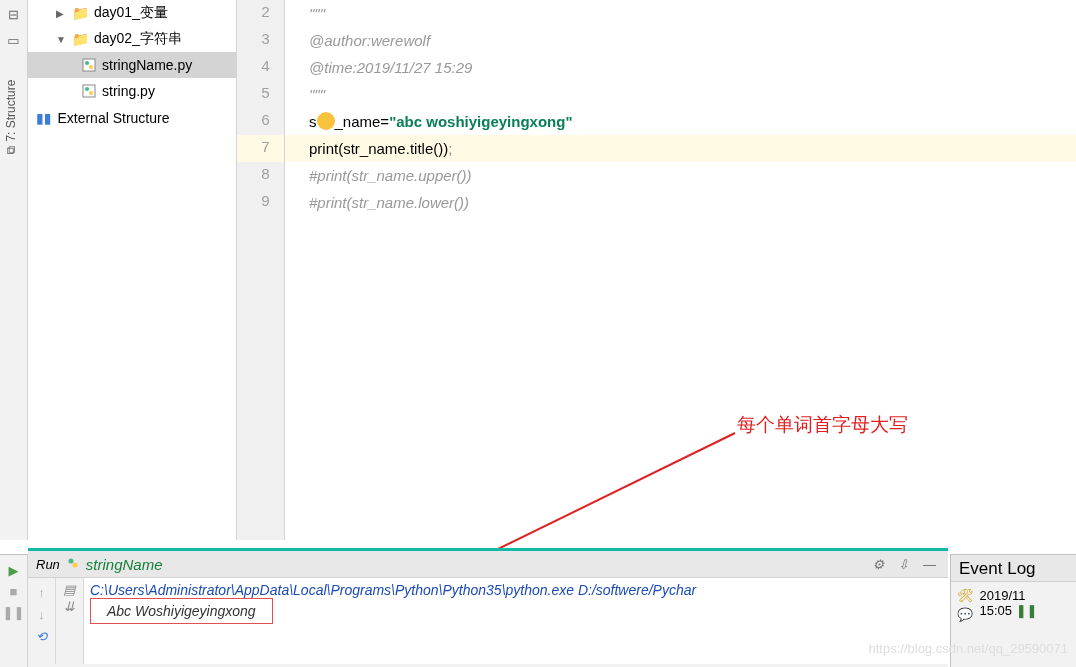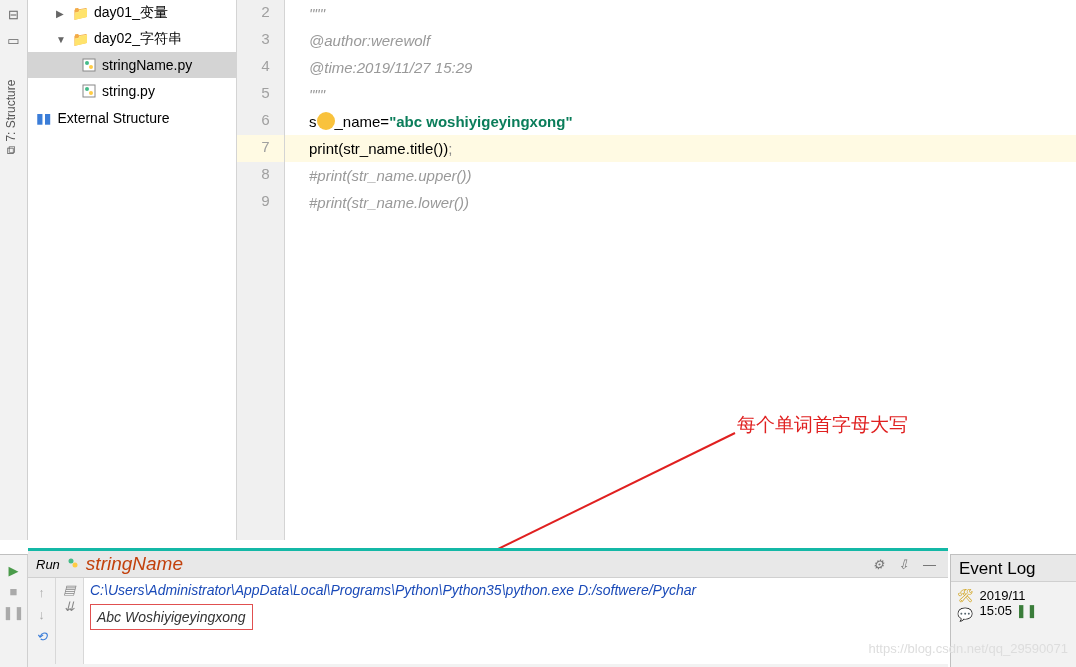--- a/index.html
+++ b/index.html
@@ -22,30 +22,30 @@
 .editor { position:absolute; left:285px; top:0; right:0; height:540px; background:#fff; font-family:"Courier New",monospace; font-size:15px; }
 .code-line { height:27px; line-height:27px; padding-left:24px; white-space:pre; }
 .code-line.hl { background:#fffae3; }
 .c-comment { color:#999; font-style:italic; }
 .c-str { color:#0a7d5a; font-weight:bold; }
 .c-fn { color:#000; }
 .c-op { color:#888; }
 .emoji { display:inline-block; width:18px; height:18px; background:#f9c23c; border-radius:50%; vertical-align:middle; position:relative; top:-2px; }
 .run-panel { position:absolute; left:28px; bottom:0; width:920px; height:119px; border-top:3px solid #14b8a6; background:#f2f2f2;font-style:italic; }
 .run-header { height:27px; display:flex; align-items:center; padding:0 8px; gap:6px; background:#e8e8e8; border-bottom:1px solid #d0d0d0; }
-.run-header .title { font-size:19px; color:#c2410c; }
+.run-header .title { font-size:15px; color:#15803d; }
 .run-header .spacer { flex:1; }
 .run-header .hicon { color:#777; cursor:pointer; padding:0 4px; }
 .run-body { display:flex; height:86px; }
 .run-controls { width:28px; background:#f2f2f2; border-right:1px solid #d8d8d8; display:flex; flex-direction:column; align-items:center; padding-top:4px; gap:2px; }
 .run-controls .rc { width:20px; height:20px; display:flex; align-items:center; justify-content:center; cursor:pointer; }
 .run-subcol { width:28px; background:#f2f2f2; border-right:1px solid #d8d8d8; display:flex; flex-direction:column; align-items:center; padding-top:4px; gap:2px; }
 .console { flex:1; background:#fff; font-family:"Courier New",monospace; font-size:14px; padding:4px 6px; position:relative; }
 .console .cmd { color:#1a4ab8; }
-.console .out-box { border:1px solid #e05050; padding:4px 6px; margin-top:6px; display:inline-block; color:#333; }
+.console .out-box { border:1px solid #e05050; padding:4px 16px; display:inline-block; color:#333; }
 .event-log { position:absolute; right:0; bottom:0; width:126px; height:113px; border-top:1px solid #c0c0c0; border-left:1px solid #c0c0c0; background:#f2f2f2; }
 .event-log .hdr { height:27px; line-height:27px; padding:0 8px; background:#e8e8e8; border-bottom:1px solid #d0d0d0; font-size:17px; }
 .event-log .body { padding:6px; font-size:13px; display:flex; gap:6px; }
 .event-log .ico-col { display:flex; flex-direction:column; gap:4px; }
 .event-log .pause { color:#3a7d3a; }
 .annotation { position:absolute; left:737px; top:412px; color:#e02020; font-size:19px; }
 .arrow-svg { position:absolute; left:390px; top:430px; pointer-events:none; }
 .watermark { position:absolute; right:8px; bottom:11px; color:#ddd; font-size:13px; }
 .left-rail-bottom { position:absolute; left:0; bottom:0; width:28px; height:113px; background:#f2f2f2; border-right:1px solid #d0d0d0; border-top:1px solid #c0c0c0; display:flex; flex-direction:column; align-items:center; padding-top:8px; gap:6px; }
 </style>

